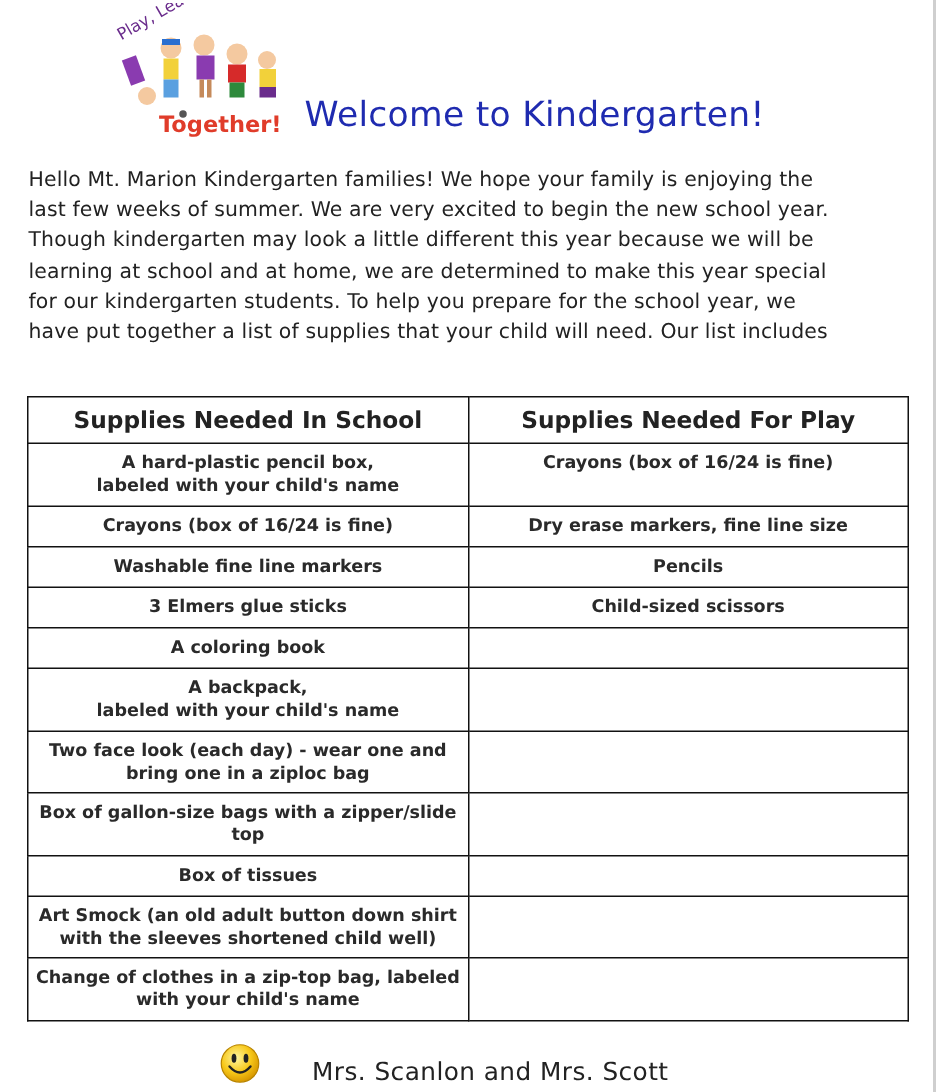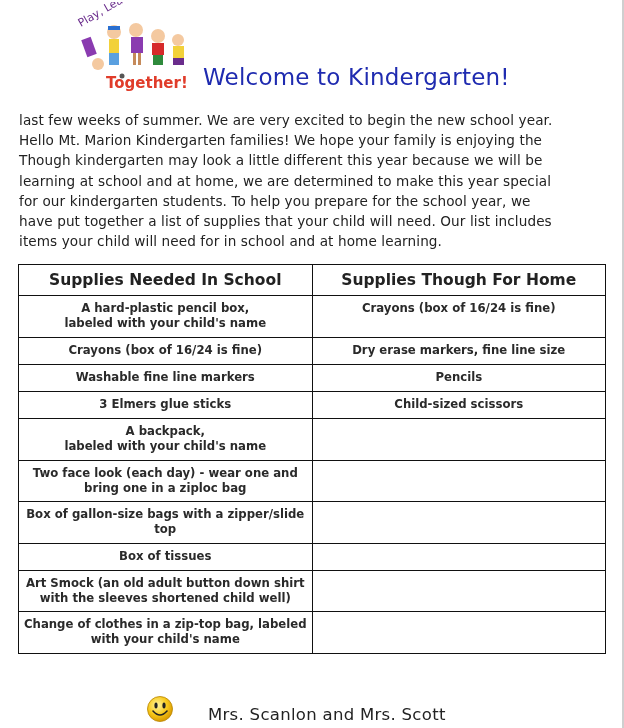--- a/index.html
+++ b/index.html
@@ -66,34 +66,33 @@
   <rect x="97" y="56" width="11" height="7" fill="#6a2c8c"></rect>
   <rect x="8" y="36" width="10" height="18" fill="#8a3bb0" transform="rotate(-20 13 45)"></rect>
   <circle cx="22" cy="62" r="6" fill="#f4c9a0"></circle>
   <circle cx="46" cy="74" r="2.5" fill="#555"></circle>
   <text x="30" y="86" font-family="DejaVu Sans, sans-serif" font-size="15" font-weight="bold" fill="#e03c2a">Together!</text>
 </svg>
 
 <div class="title">Welcome to Kindergarten!</div>
 
 <div class="intro">
+  <p>Hello Mt. Marion Kindergarten families!  We hope your family is enjoying the</p>
   <p>last few weeks of summer.  We are very excited to begin the new school year.</p>
-  <p>Hello Mt. Marion Kindergarten families!  We hope your family is enjoying the</p>
   <p>Though kindergarten may look a little different this year because we will be</p>
   <p>learning at school and at home, we are determined to make this year special</p>
   <p>for our kindergarten students.  To help you prepare for the school year,  we</p>
   <p>have put together a list of supplies that your child will need.  Our list includes</p>
-  <p>items your child will need for in school and at home learning.</p>
 </div>
 
 <table class="supplies">
   <thead>
     <tr>
       <th>Supplies Needed In School</th>
-      <th>Supplies Though For Home</th>
+      <th>Supplies Needed For Play</th>
     </tr>
   </thead>
   <tbody>
     <tr class="r1">
       <td>
           <span class="cell-line">A hard-plastic pencil box,</span>
           <span class="cell-line">labeled with your child's name</span>
         </td>
       <td>
           <span class="cell-line">Crayons (box of 16/24 is fine)</span>
@@ -115,20 +114,26 @@
           <span class="cell-line">Pencils</span>
         </td>
     </tr>
     <tr class="r-single">
       <td>
           <span class="cell-line">3 Elmers glue sticks</span>
         </td>
       <td>
           <span class="cell-line">Child-sized scissors</span>
         </td>
+    </tr>
+    <tr class="r-single">
+      <td>
+          <span class="cell-line">A coloring book</span>
+        </td>
+      <td></td>
     </tr>
     <tr class="r-double">
       <td>
           <span class="cell-line">A backpack,</span>
           <span class="cell-line">labeled with your child's name</span>
         </td>
       <td></td>
     </tr>
     <tr class="r-double2">
       <td>

